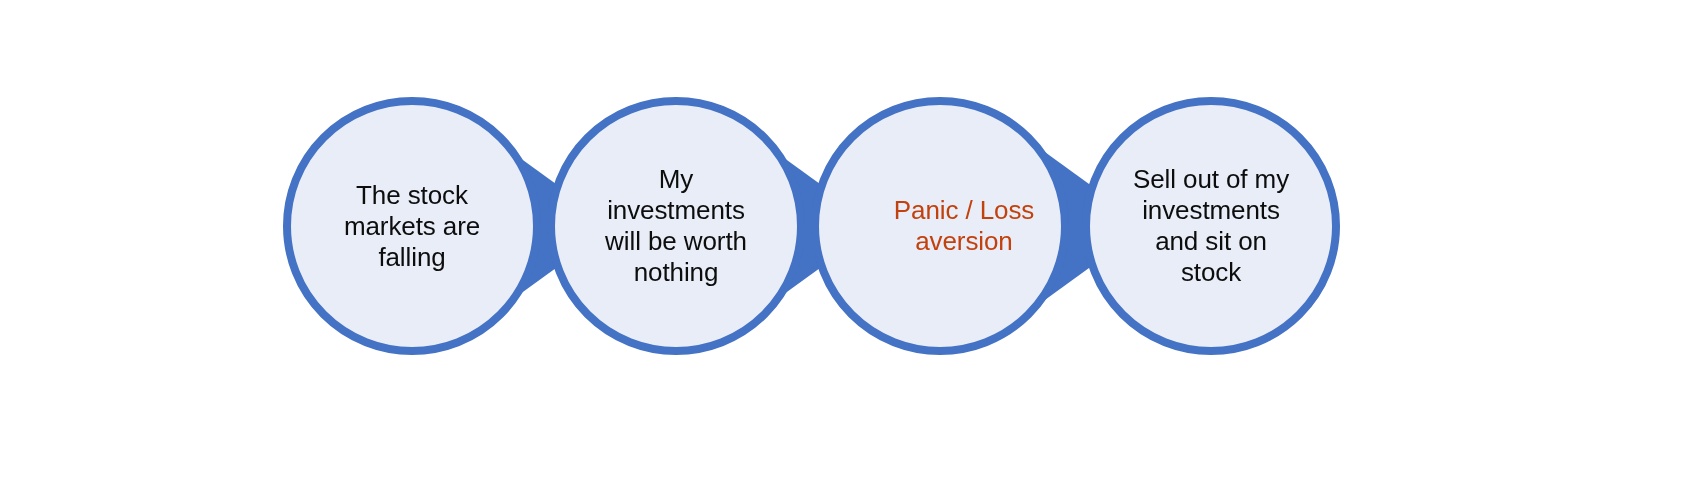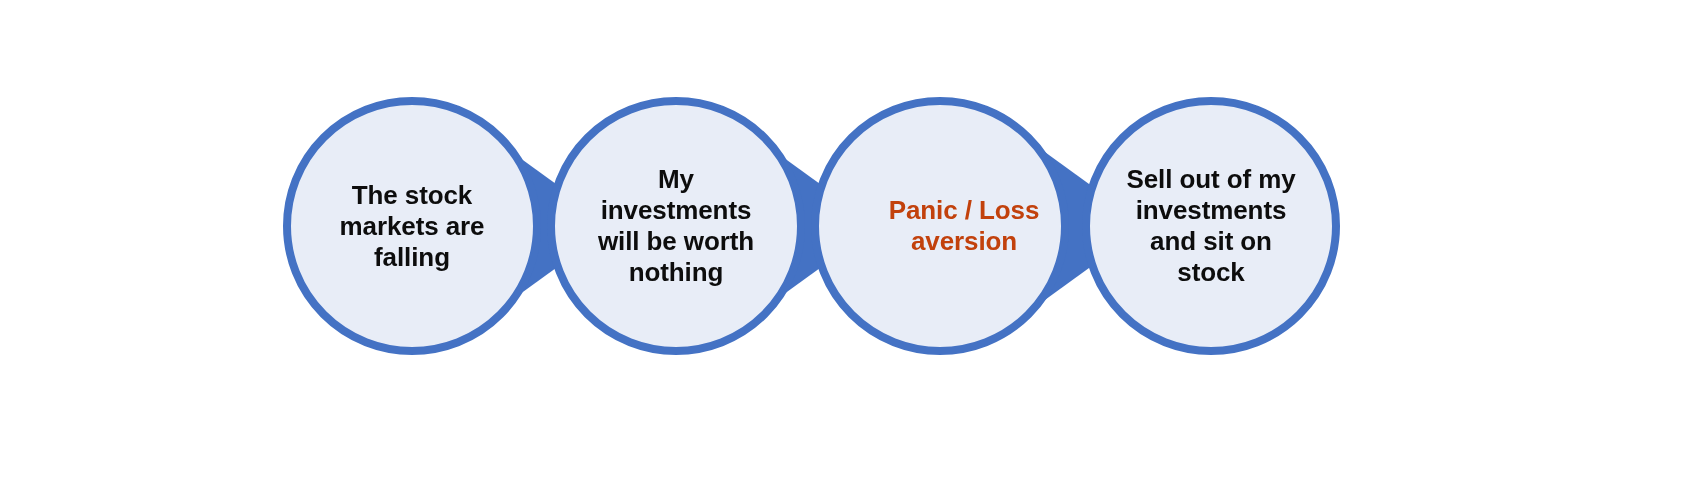--- a/index.html
+++ b/index.html
@@ -11,21 +11,20 @@
     width: 1687px;
     height: 490px;
     font-family: "Liberation Sans", sans-serif;
     overflow: hidden;
   }
   #diagram-root {
     position: relative;
     width: 1687px;
     height: 490px;
     background: #ffffff;
-    font-weight: bold;
   }
   #flow-svg {
     position: absolute;
     left: 0;
     top: 0;
     width: 1687px;
     height: 490px;
     display: block;
   }
   .node-label {

